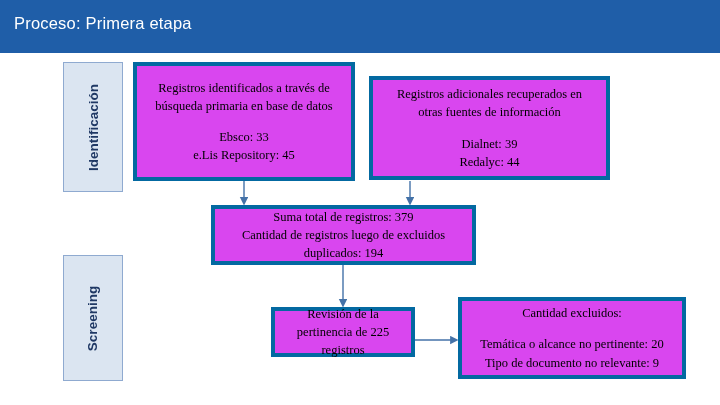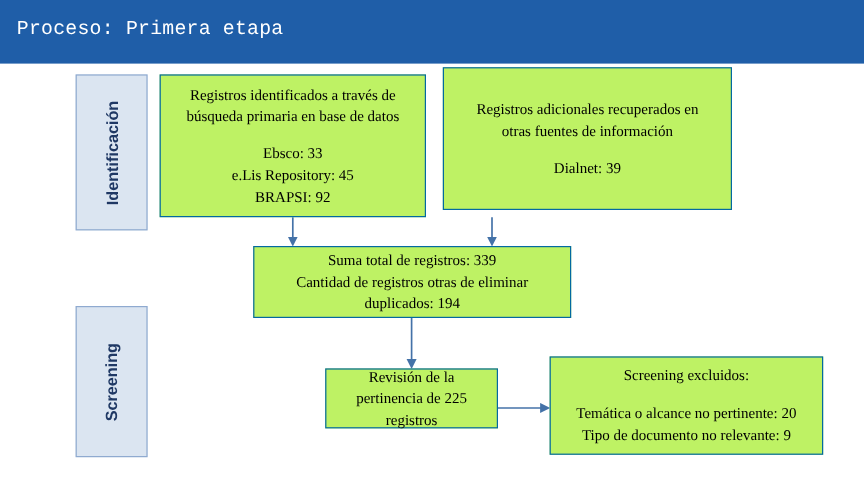--- a/index.html
+++ b/index.html
@@ -25,21 +25,21 @@
     left: 0;
     top: 0;
     width: 720px;
     height: 53px;
     background: #1f5ea8;
   }
   .header-title {
     position: absolute;
     left: 14px;
     top: 14px;
-    font-family: Liberation Mono, monospace;
+    font-family: Liberation Sans, sans-serif;
     font-size: 16.5px;
     color: #ffffff;
     letter-spacing: 0.2px;
   }
   
   .side-label {
     position: absolute;
     background: #dbe5f1;
     border: 1px solid #8faad0;
     display: flex;
@@ -62,22 +62,22 @@
   }
   #side-screening {
     left: 63px;
     top: 255px;
     width: 58px;
     height: 124px;
   }
   
   .box {
     position: absolute;
-    background: #bef264;
-    border: 1px solid #0369a1;
+    background: #d946ef;
+    border: 4px solid #0369a1;
     box-sizing: border-box;
     display: flex;
     align-items: center;
     justify-content: center;
     text-align: center;
   }
   .box .box-text {
     font-family: "Liberation Serif", serif;
     font-size: 12.5px;
     color: #000000;
@@ -85,23 +85,23 @@
     padding: 0 6px;
   }
   #box-primaria {
     left: 133px;
     top: 62px;
     width: 222px;
     height: 119px;
   }
   #box-adicionales {
     left: 369px;
-    top: 56px;
+    top: 76px;
     width: 241px;
-    height: 119px;
+    height: 104px;
   }
   #box-suma {
     left: 211px;
     top: 205px;
     width: 265px;
     height: 60px;
   }
   #box-revision {
     left: 271px;
     top: 307px;
@@ -162,51 +162,51 @@
     <line x1="415" y1="340" x2="456" y2="340" stroke="#4472a8" stroke-width="1.4" marker-end="url(#ah)"></line>
   </svg>
 
   <div class="box" id="box-primaria">
     <div class="box-text">
       <span class="stack-line">Registros identificados a través de</span>
       <span class="stack-line">búsqueda primaria en base de datos</span>
       <span class="gap-line"></span>
       <span class="stack-line">Ebsco: 33</span>
       <span class="stack-line">e.Lis Repository: 45</span>
-      <span class="stack-line">BRAPSI: 92</span>
     </div>
   </div>
 
   <div class="box" id="box-adicionales">
     <div class="box-text">
       <span class="stack-line">Registros adicionales recuperados en</span>
       <span class="stack-line">otras fuentes de información</span>
       <span class="gap-line"></span>
       <span class="stack-line">Dialnet: 39</span>
+      <span class="stack-line">Redalyc: 44</span>
     </div>
   </div>
 
   <div class="box" id="box-suma">
     <div class="box-text">
-      <span class="stack-line">Suma total de registros: 339</span>
-      <span class="stack-line">Cantidad de registros otras de eliminar</span>
+      <span class="stack-line">Suma total de registros: 379</span>
+      <span class="stack-line">Cantidad de registros luego de excluidos</span>
       <span class="stack-line">duplicados: 194</span>
     </div>
   </div>
 
   <div class="box" id="box-revision">
     <div class="box-text">
       <span class="stack-line">Revisión de la</span>
       <span class="stack-line">pertinencia de 225</span>
       <span class="stack-line">registros</span>
     </div>
   </div>
 
   <div class="box" id="box-excluidos">
     <div class="box-text">
-      <span class="stack-line">Screening excluidos:</span>
+      <span class="stack-line">Cantidad excluidos:</span>
       <span class="gap-line"></span>
       <span class="stack-line">Temática o alcance no pertinente: 20</span>
       <span class="stack-line">Tipo de documento no relevante: 9</span>
     </div>
   </div>
 
 </div>
 
 </body></html>

